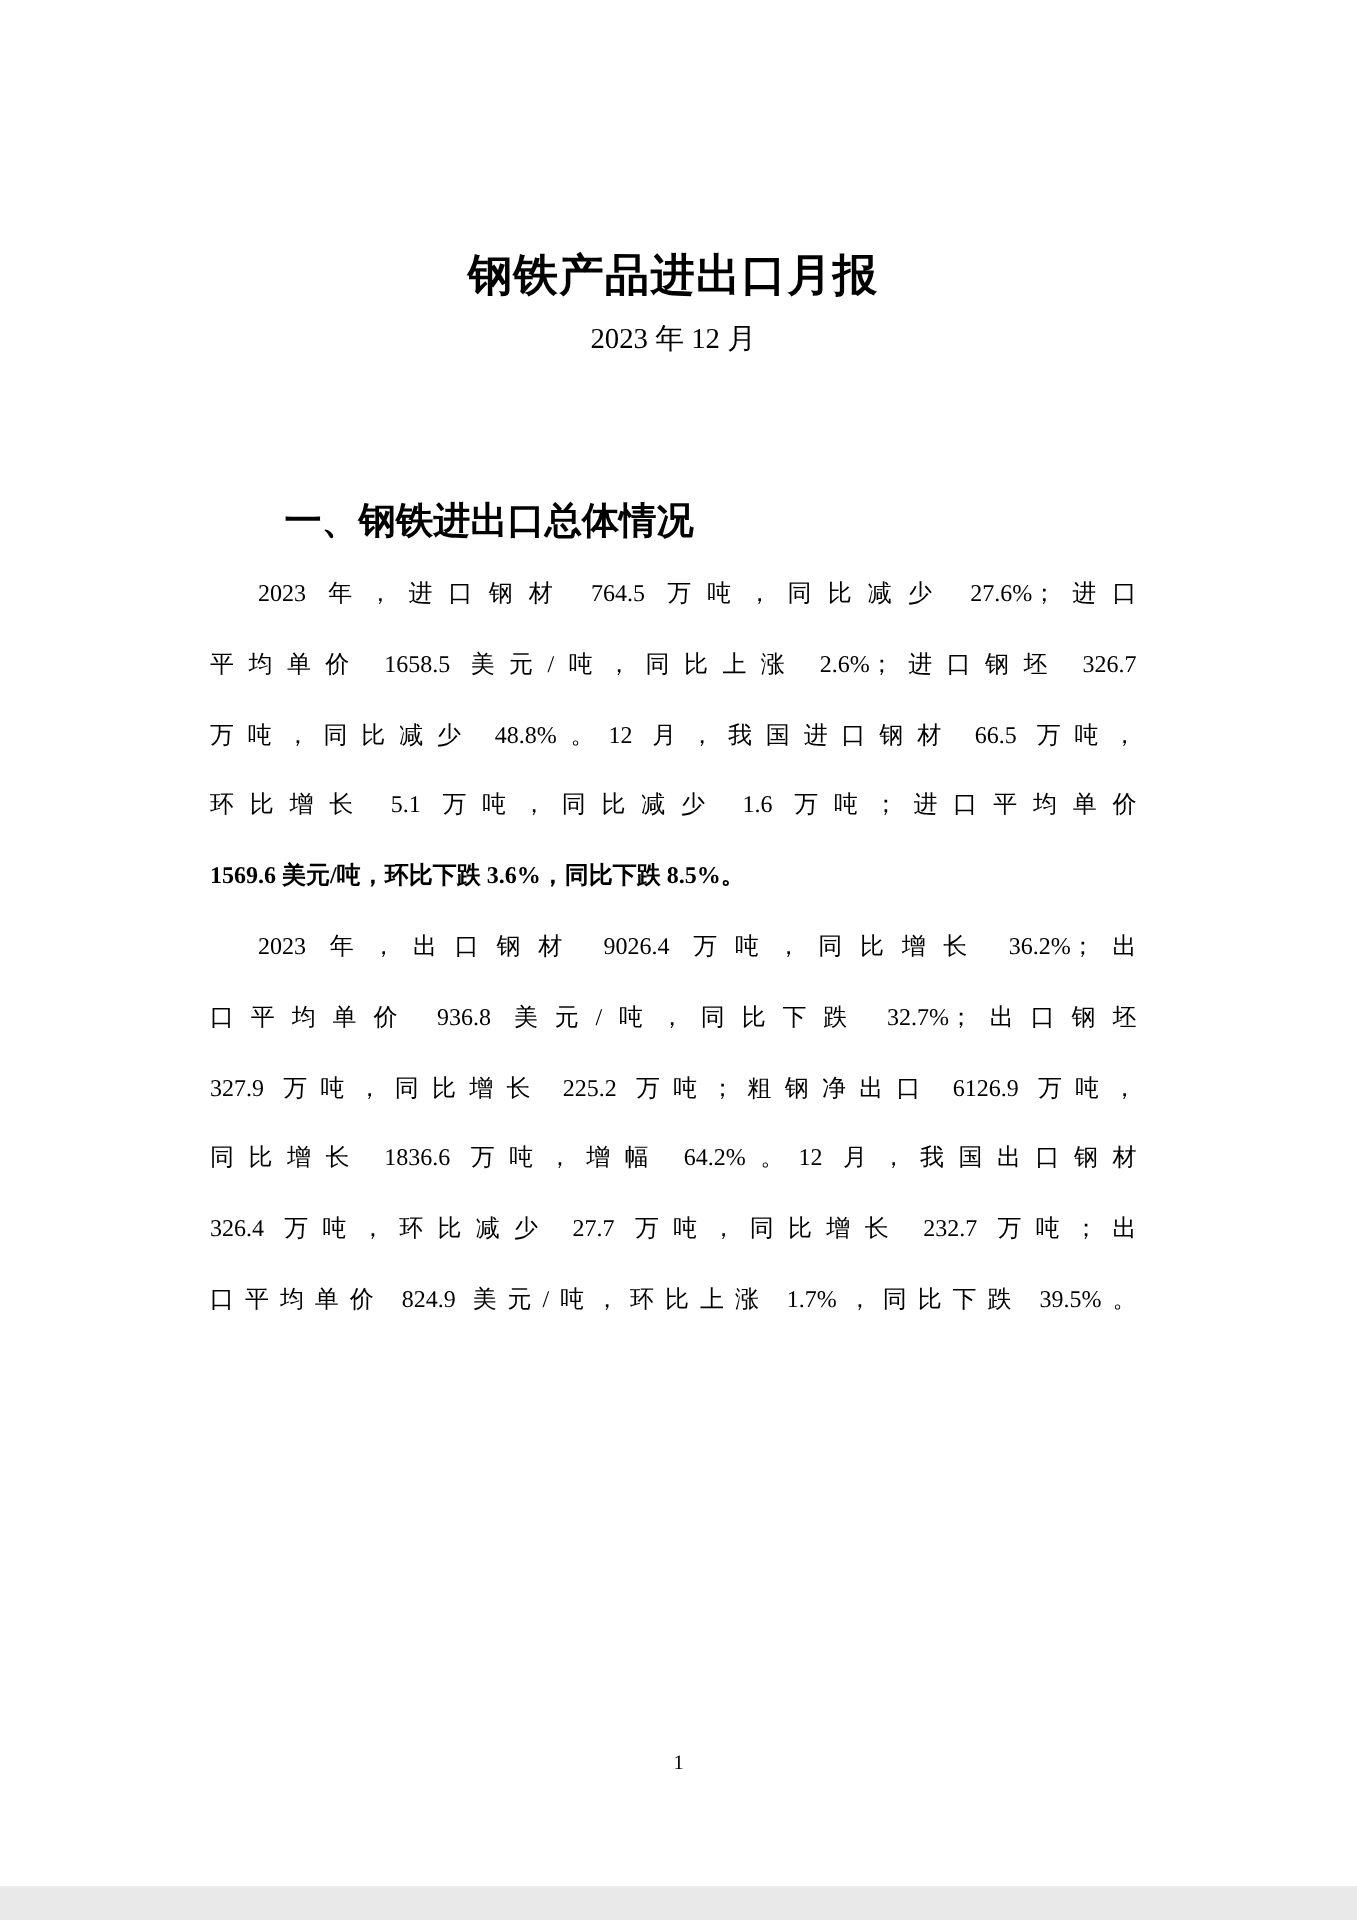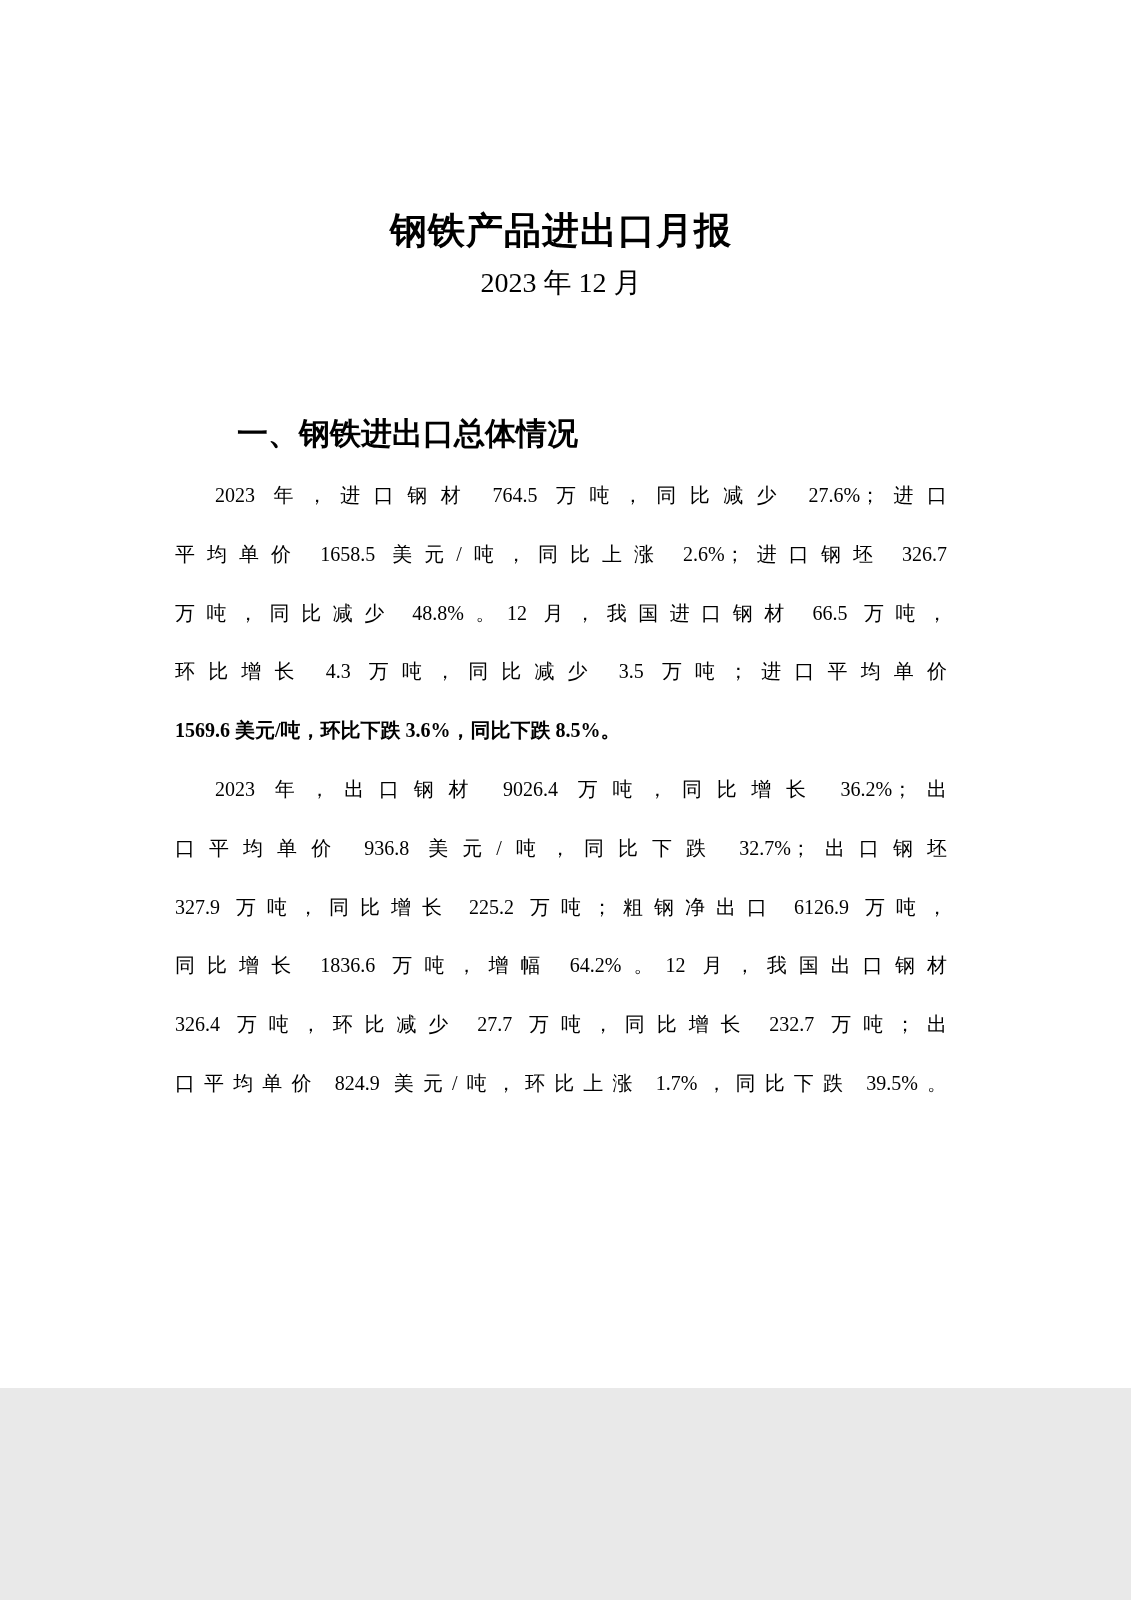--- a/index.html
+++ b/index.html
@@ -1,20 +1,20 @@
 <!DOCTYPE html>
 <html><head>
 <meta charset="utf-8">
 <style>
   * { margin: 0; padding: 0; box-sizing: border-box; }
   html, body { background: #e9e9e9; }
   .page {
     position: relative;
     width: 1131px;
-    height: 1388px;
+    height: 1572px;
     margin: 0 auto;
     background: #ffffff;
     color: #000000;
     overflow: hidden;
     font-family: "Liberation Serif", "DejaVu Serif", serif;
   }
   .content {
     position: absolute;
     left: 175px;
     top: 0;
@@ -24,21 +24,21 @@
     margin-top: 207px;
     font-size: 37px;
     line-height: 48px;
     font-weight: bold;
     text-align: center;
     letter-spacing: 1px;
     font-family: "Liberation Serif", "DejaVu Serif", serif;
   }
   .doc-subtitle {
     margin-top: 8px;
-    font-size: 28px;
+    font-size: 24px;
     line-height: 40px;
     text-align: center;
     font-family: "Liberation Serif", "DejaVu Serif", serif;
   }
   .section-heading {
     margin-top: 111px;
     font-size: 31px;
     line-height: 40px;
     font-weight: bold;
     text-indent: 2em;
@@ -79,21 +79,21 @@
     <div class="doc-subtitle">2023 年 12 月</div>
 
     <div class="section-heading">一、钢铁进出口总体情况</div>
 
     <div class="paragraphs">
 
       <div class="paragraph">
         <div class="line indent">2023 年，进口钢材 764.5 万吨，同比减少 27.6%；进口</div>
         <div class="line">平均单价 1658.5 美元/吨，同比上涨 2.6%；进口钢坯 326.7</div>
         <div class="line">万吨，同比减少 48.8%。12 月，我国进口钢材 66.5 万吨，</div>
-        <div class="line">环比增长 4.3 万吨，同比减少 3.5 万吨；进口平均单价</div>
+        <div class="line">环比增长 5.1 万吨，同比减少 1.6 万吨；进口平均单价</div>
         <div class="line no-justify">1569.6 美元/吨，环比下跌 3.6%，同比下跌 8.5%。</div>
       </div>
 
       <div class="paragraph">
         <div class="line indent">2023 年，出口钢材 9026.4 万吨，同比增长 36.2%；出</div>
         <div class="line">口平均单价 936.8 美元/吨，同比下跌 32.7%；出口钢坯</div>
         <div class="line">327.9 万吨，同比增长 225.2 万吨；粗钢净出口 6126.9 万吨，</div>
         <div class="line">同比增长 1836.6 万吨，增幅 64.2%。12 月，我国出口钢材</div>
         <div class="line">326.4 万吨，环比减少 27.7 万吨，同比增长 232.7 万吨；出</div>
         <div class="line">口平均单价 824.9 美元/吨，环比上涨 1.7%，同比下跌 39.5%。</div>

